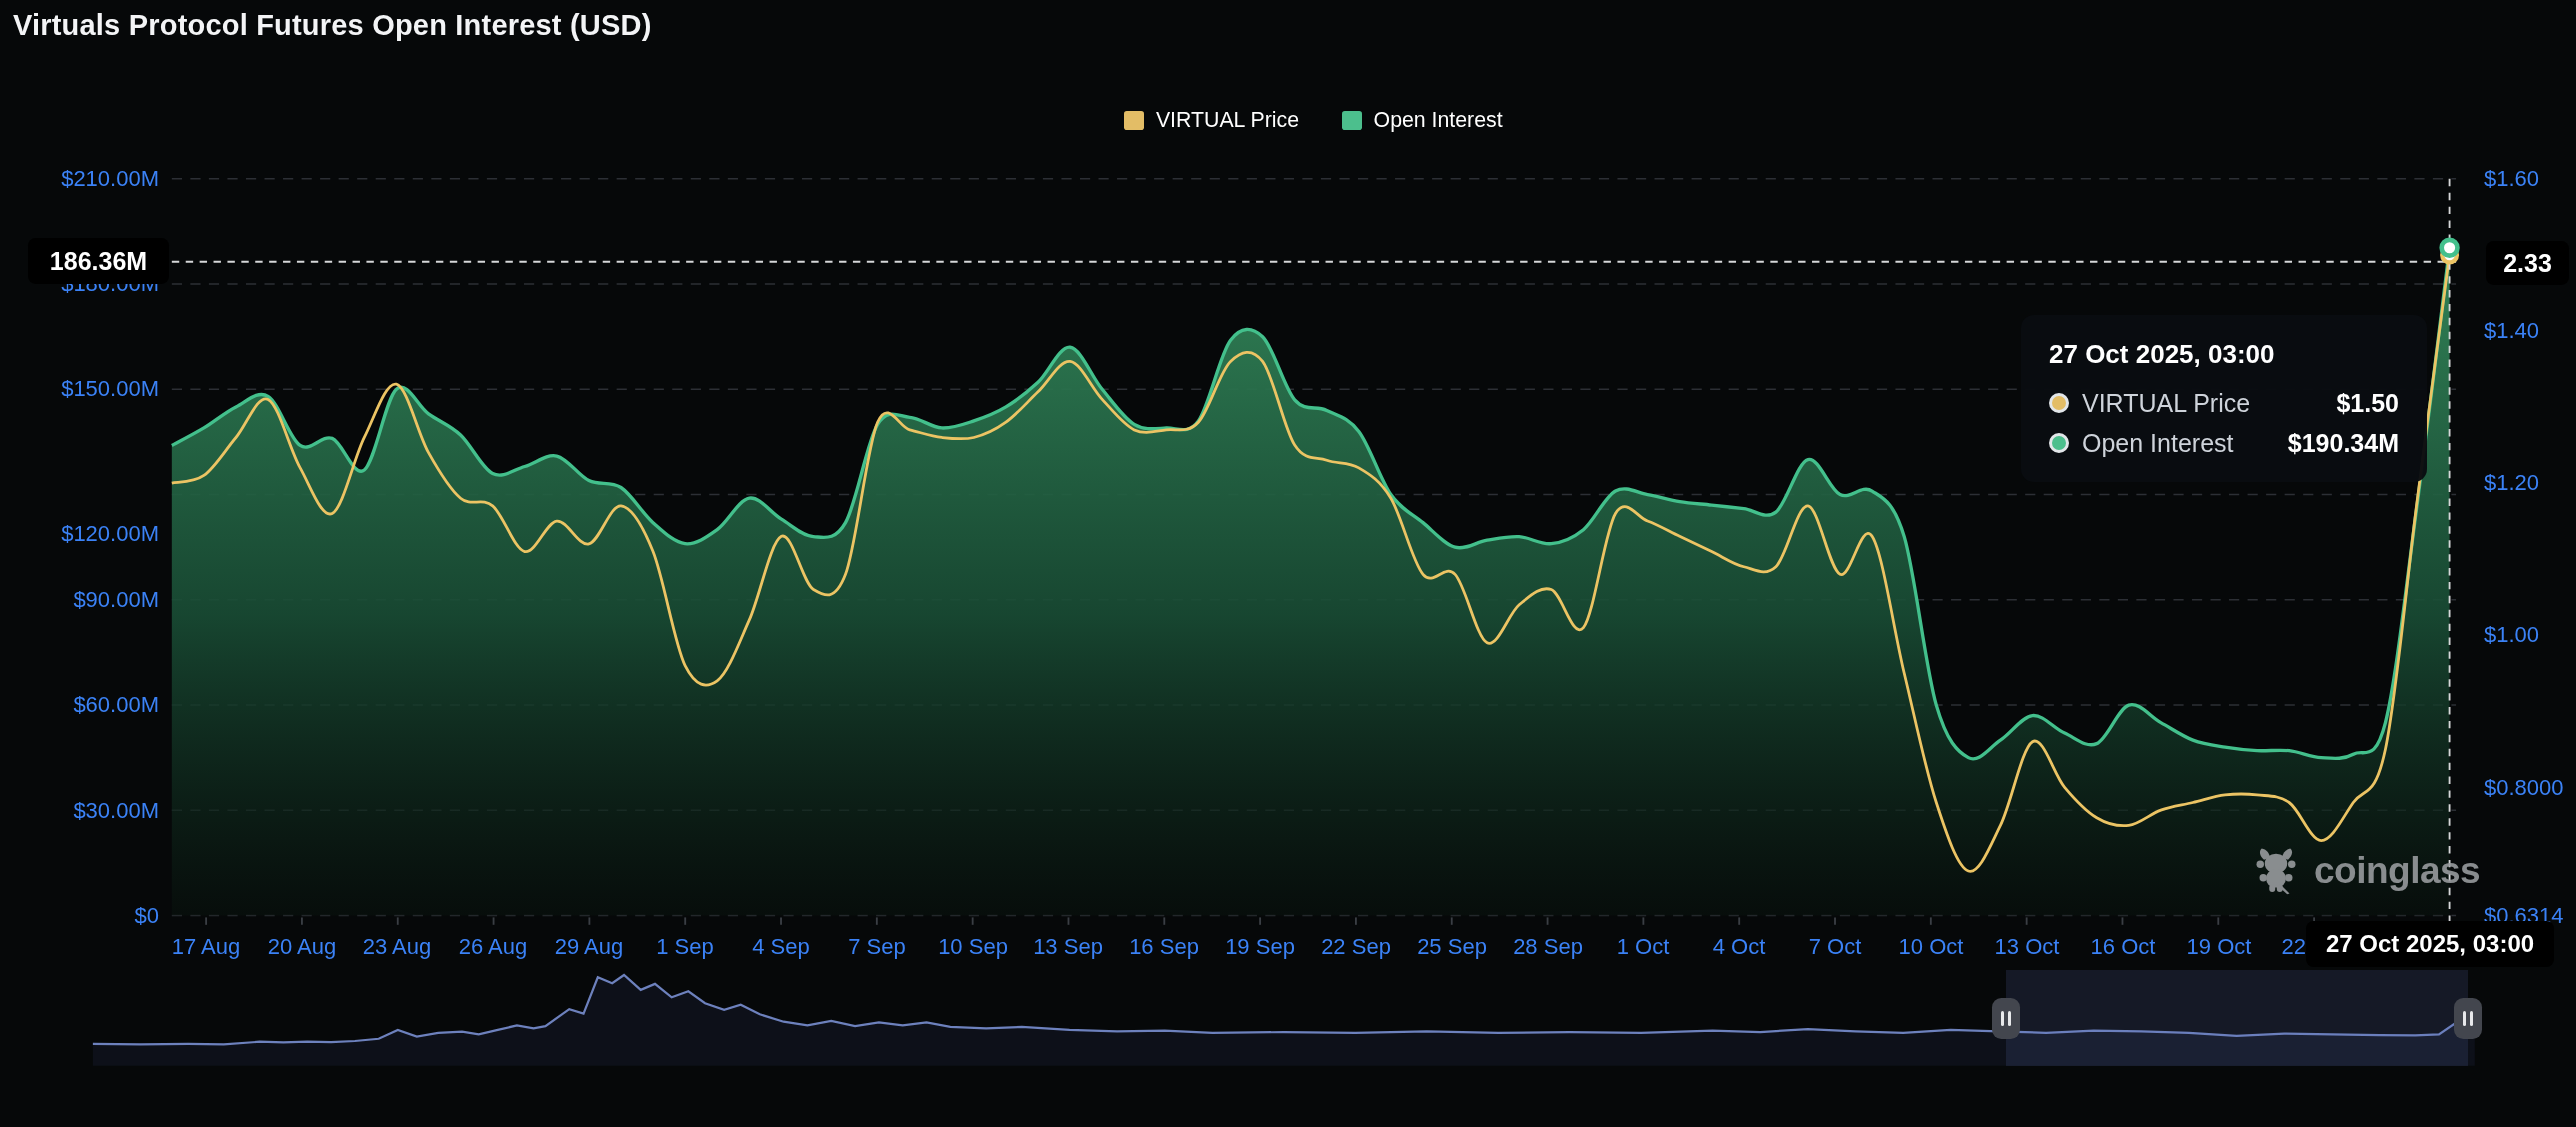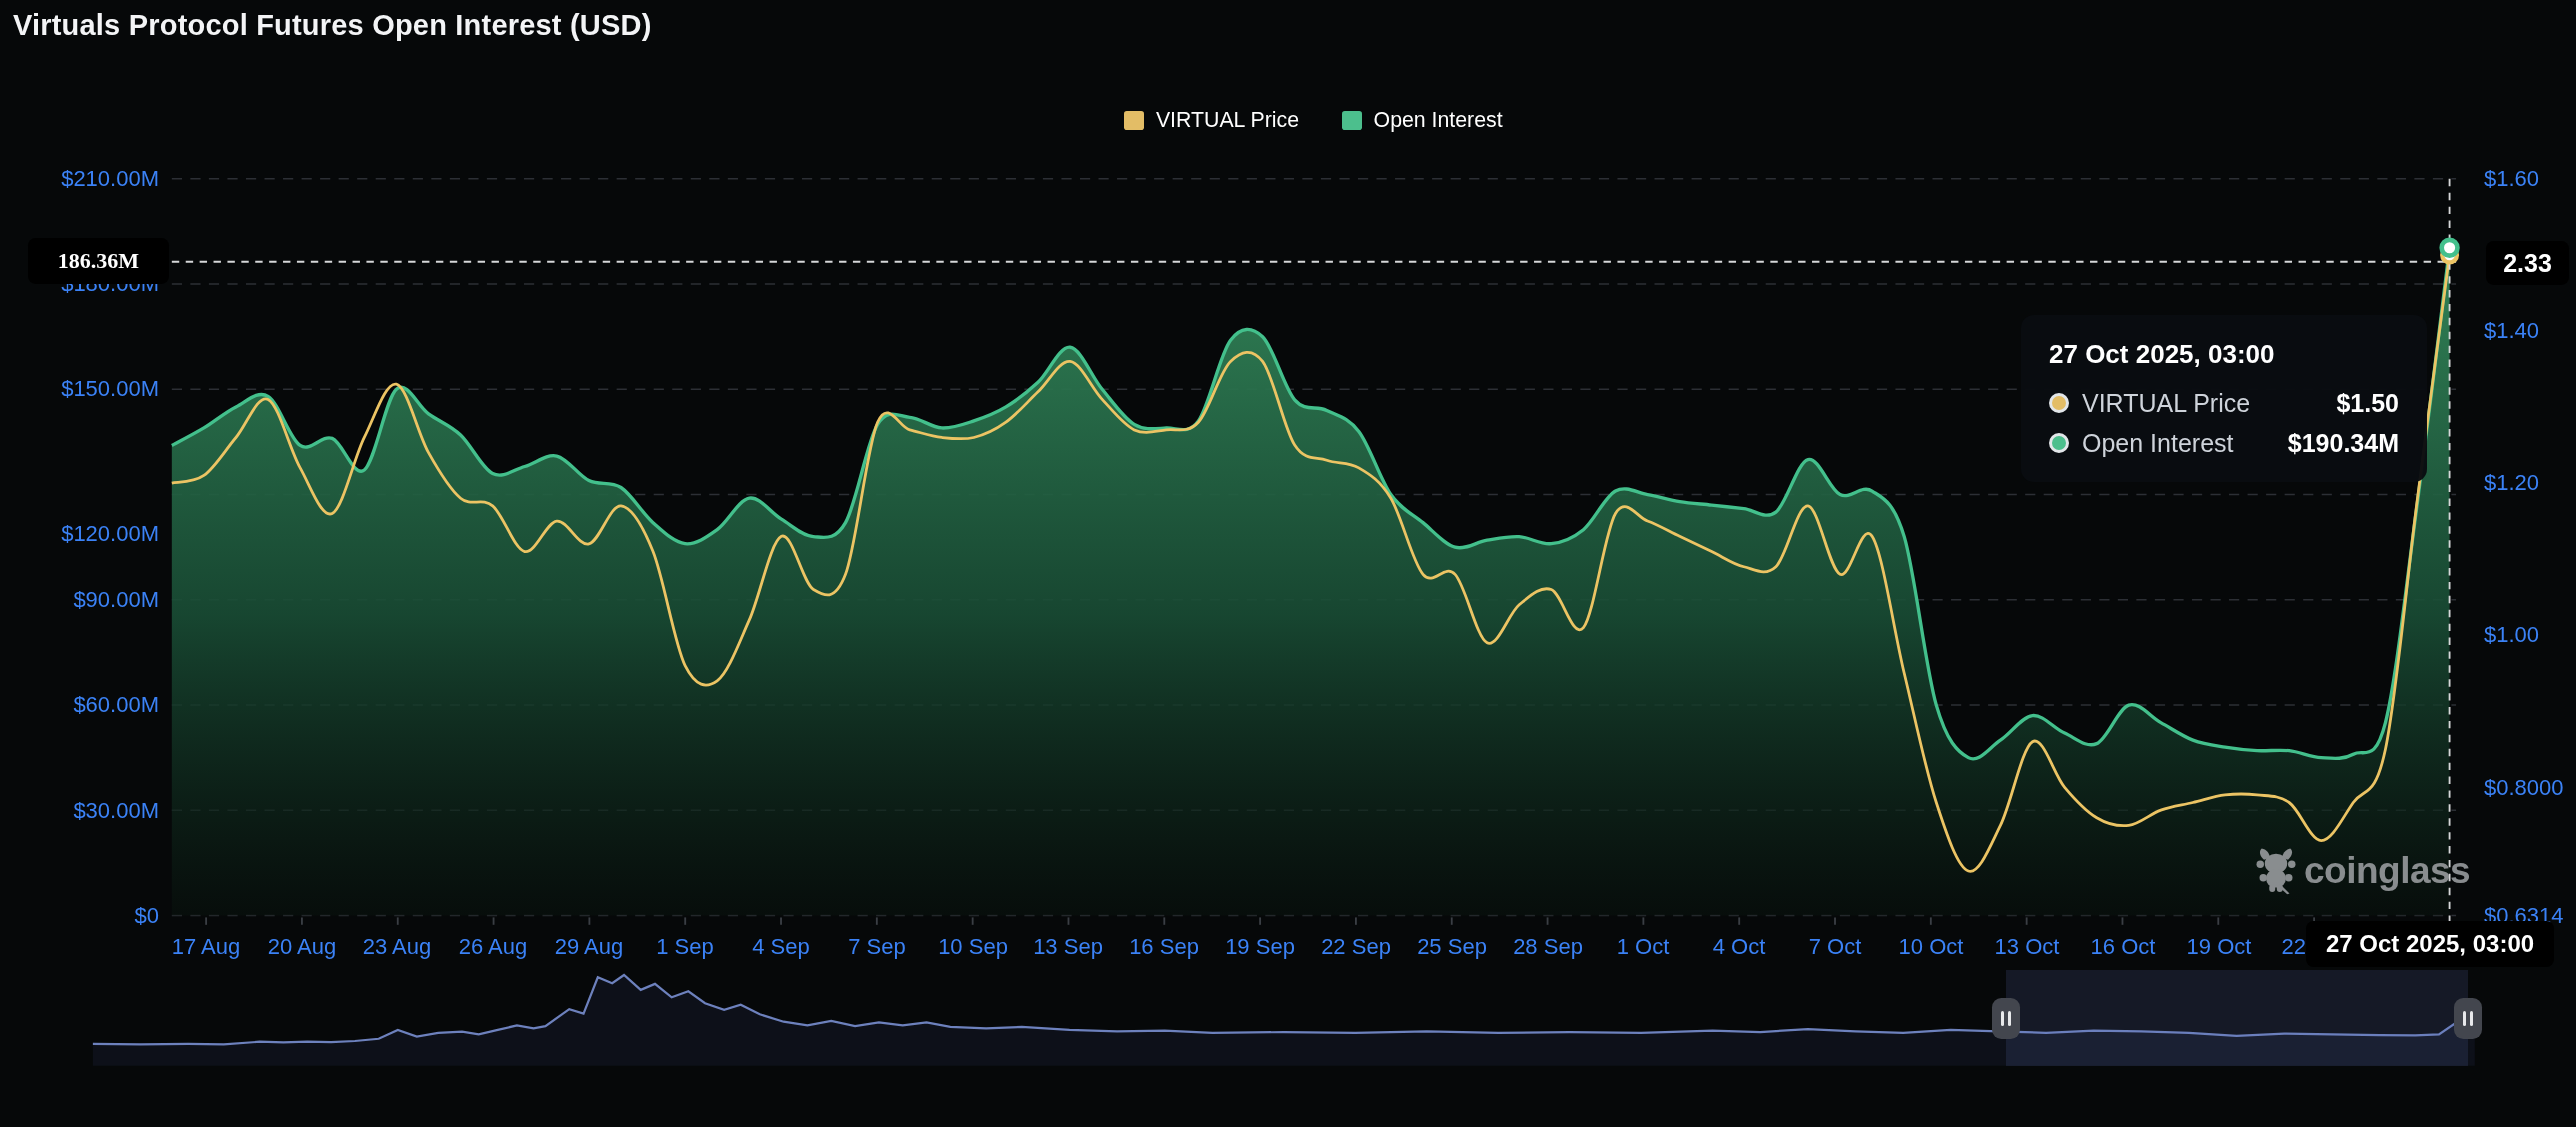--- a/index.html
+++ b/index.html
@@ -9,32 +9,32 @@
   .legend{position:absolute;left:171px;top:108px;width:2285px;display:flex;justify-content:center;gap:43px;}
   .legend-item{display:flex;align-items:center;gap:12px;cursor:pointer;}
   .legend-swatch{width:19.5px;height:19.5px;border-radius:2.8px;}
   .legend-label{font-size:21.3px;color:#ffffff;}
   .tick-label{position:absolute;font-size:22px;color:#3b82f6;white-space:nowrap;}
   .yl{width:159px;text-align:right;transform:translateY(-50%);}
   .yr{left:2484px;text-align:left;transform:translateY(-50%);}
   .xl{transform:translateX(-50%);top:934px;}
   .ch-box{position:absolute;background:#000;border-radius:7.4px;color:#fff;font-weight:700;
           display:flex;align-items:center;justify-content:center;z-index:6;}
-  .ch-left{left:28px;top:238px;width:141px;height:46px;font-size:22px;font-family:Liberation Serif, serif;}
+  .ch-left{left:28px;top:238px;width:141px;height:46px;font-size:25px;}
   .ch-right{left:2486px;top:241px;width:83px;height:44px;font-size:25px;}
   .ch-bottom{left:2306px;top:921px;width:248px;height:46px;font-size:24px;}
   .tooltip{position:absolute;left:2021px;top:315px;width:406px;background:rgba(9,12,17,0.97);
            border-radius:13px;padding:24px 28px;box-sizing:border-box;z-index:7;}
   .tooltip-title{font-size:26px;font-weight:700;color:#fff;margin-bottom:18.5px;}
   .tooltip-row{display:flex;align-items:center;justify-content:space-between;margin-top:11px;}
   .tr-left{display:flex;align-items:center;gap:13px;}
   .dot{width:14px;height:14px;border-radius:50%;border:3.7px solid #e2e6e9;}
   .tr-label{font-size:25px;color:#ced3da;}
   .tr-value{font-size:25px;font-weight:700;color:#fff;}
-  .watermark{position:absolute;left:2252px;top:847px;display:flex;align-items:center;gap:4px;opacity:.88;z-index:5;}
+  .watermark{position:absolute;left:2252px;top:847px;display:flex;align-items:center;gap:14px;opacity:.88;z-index:5;}
   .watermark-text{font-size:37px;font-weight:700;color:#9b9ea1;letter-spacing:-0.5px;}
   .nav-selection{position:absolute;top:970px;height:96px;background:rgba(98,120,190,0.16);z-index:4;}
   .nav-handle{position:absolute;top:28px;width:28px;height:41px;border-radius:9.3px;background:#43464e;
               display:flex;align-items:center;justify-content:center;gap:4.6px;cursor:ew-resize;}
   .nav-handle span{display:block;width:2.8px;height:15.8px;background:#e8e9eb;border-radius:1.9px;}
   .hover-area{position:absolute;left:171px;top:179px;width:2285px;height:737px;z-index:3;}
   svg{position:absolute;left:0;top:0;}
 </style>
 </head>
 <body>

